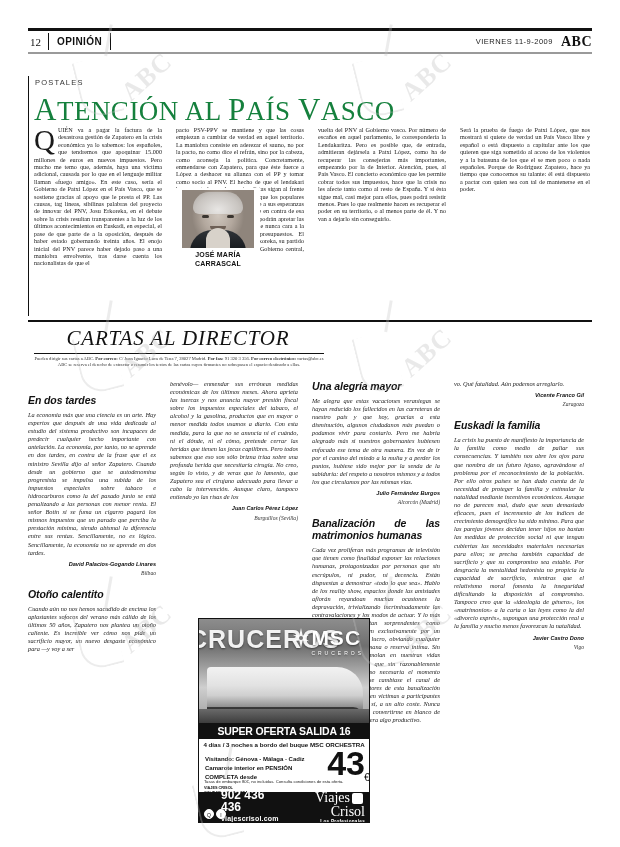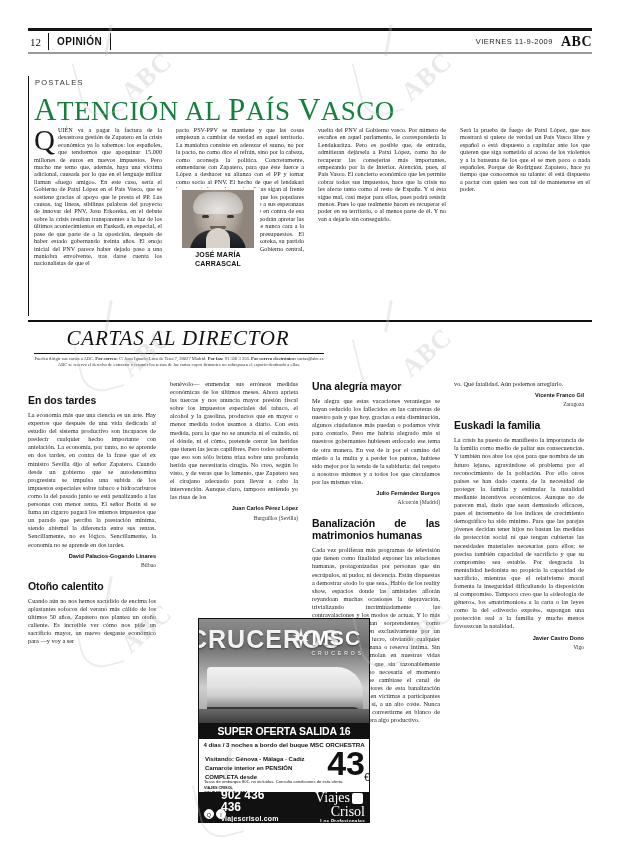--- a/index.html
+++ b/index.html
@@ -170,21 +170,21 @@
   .cartas-note {
     position:absolute; left:6px; top:36px; width:290px;
     font-size:4.6px; line-height:6px; text-align:center; color:#333;
   }
   .cartas-note b { font-weight:bold; }
 
   
   .lcol {
     position:absolute; top:60px; width:128px;
     font-size:6.3px; line-height:8.1px; text-align:justify; color:#1a1a1a;
-    -webkit-hyphens:auto; hyphens:auto;
+    -webkit-hyphens:auto; hyphens:auto;font-style:italic;
   }
   .lcol.k1 { left:0;   top:74px; height:430px; }
   .lcol.k2 { left:142px; top:60px; height:236px; }
   .lcol.k3 { left:284px; top:60px; height:444px; }
   .lcol.k4 { left:426px; top:60px; width:130px; height:444px; }
 
   .lhead {
     font-family:"Liberation Sans", sans-serif;
     font-weight:bold; font-size:10.5px; line-height:12px;
     margin:0 0 5px 0; color:#111; letter-spacing:-.1px;

